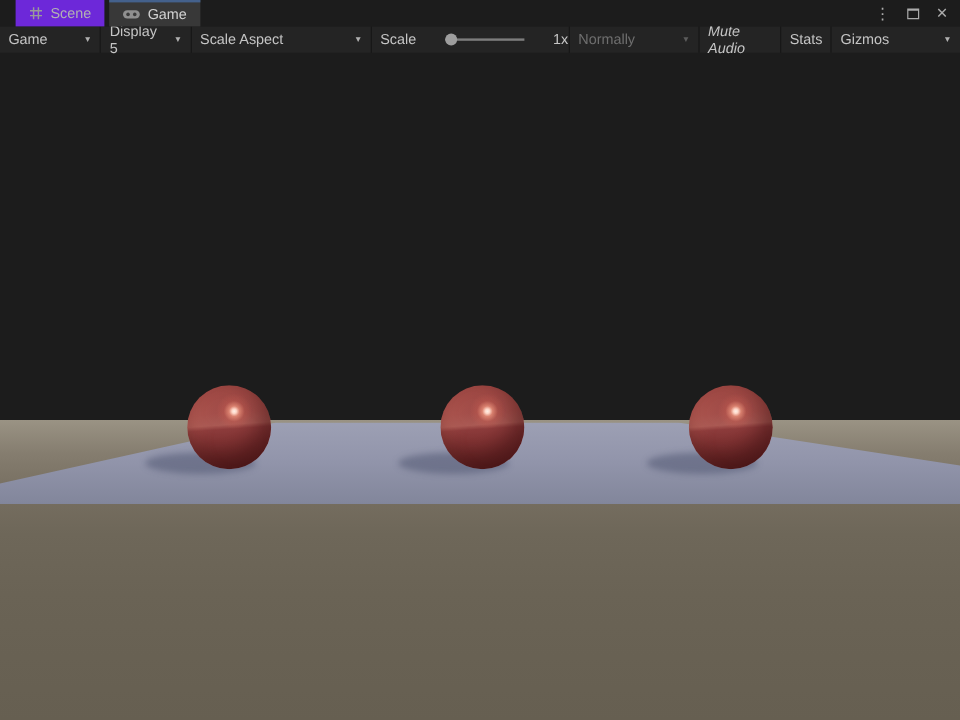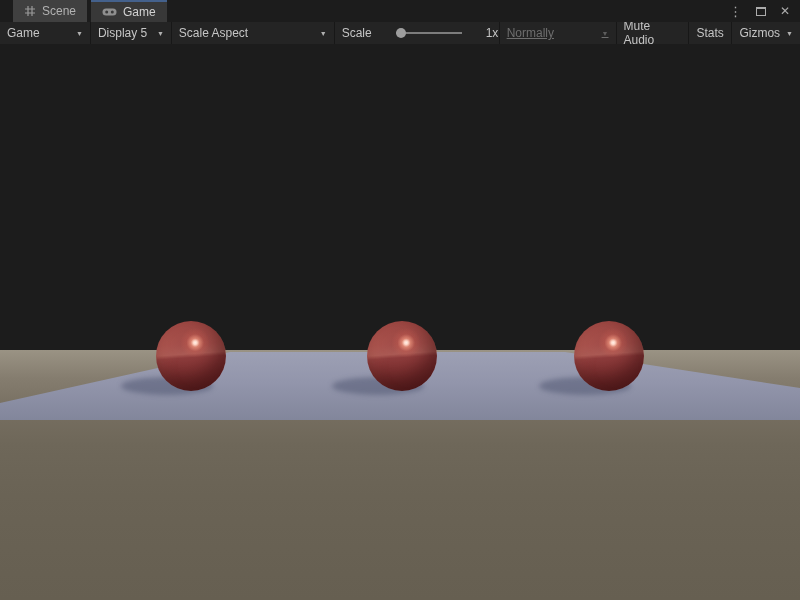--- a/index.html
+++ b/index.html
@@ -6,41 +6,41 @@
   * { box-sizing:border-box; }
   .window {
     width:800px; height:600px; position:relative; overflow:hidden;
     font-family:"Liberation Sans", sans-serif; background:#1c1c1c;
     -webkit-font-smoothing:antialiased;
   }
 
   
   .tabbar { height:22px; background:#1c1c1c; display:flex; align-items:stretch; padding-left:13px; position:relative; }
   .tab { display:flex; align-items:center; gap:6px; padding:0 11px; font-size:12px; cursor:default; }
-  .tab-scene { background:#404040; color:#b2b2b2; margin-right:4px; }
+  .tab-scene { background:#6d28d9; color:#b2b2b2; margin-right:4px; }
   .tab-game { background:#383838; color:#d2d2d2; border-top:2px solid #44618c; }
   .tab .ticon { display:flex; align-items:center; }
   .win-controls { margin-left:auto; display:flex; align-items:center; gap:14px; padding-right:10px; color:#ababab; }
   .kebab { font-size:13px; line-height:1; }
   .maxbox { width:10px; height:9px; border:1px solid #ababab; border-top-width:2px; display:inline-block; }
   .closex { font-size:12px; line-height:1; }
 
   
   .toolbar { height:22px; background:#242424; display:flex; align-items:stretch; font-size:12px; color:#c5c5c5; }
   .tb { display:flex; align-items:center; padding:0 7px; border-right:1px solid #171717; }
   .tb .arrow { margin-left:auto; font-size:7px; color:#b0b0b0; padding-left:6px; }
   .tb-game { width:91px; }
   .tb-display { width:81px; }
   .tb-aspect { width:163px; }
   .tb-scale { width:165px; gap:24px; }
-  .tb-normally { width:117px; color:#6e6e6e;text-decoration:underline; }
+  .tb-normally { width:117px; color:#6e6e6e; }
   .tb-normally .arrow { color:#5c5c5c; }
-  .tb-mute { width:73px; }
+  .tb-mute { width:73px;font-style:italic; }
   .tb-stats { width:43px; }
-  .tb-gizmos { flex:1; border-right:none; }
+  .tb-gizmos { flex:1; border-right:none;gap:39px; }
   .slider { position:relative; width:66px; height:12px; flex:none; }
   .slider .track { position:absolute; left:0; right:0; top:5px; height:2px; background:#7d7d7d; }
   .slider .handle { position:absolute; left:0; top:1px; width:10px; height:10px; border-radius:50%; background:#9e9e9e; }
 
   
   .viewport { position:relative; width:800px; height:556px; overflow:hidden; }
   .sky { position:absolute; inset:0; background:linear-gradient(to bottom,
       #5a79ab 0%, #6push 0%, #6d89b7 15%, #8ba3c7 30%, #b3c4d8 42%,
       #d8e3ea 50%, #e9f2f1 53.5%, #edf5f0 55%); }
   .ground { position:absolute; left:0; right:0; top:306px; bottom:0;

